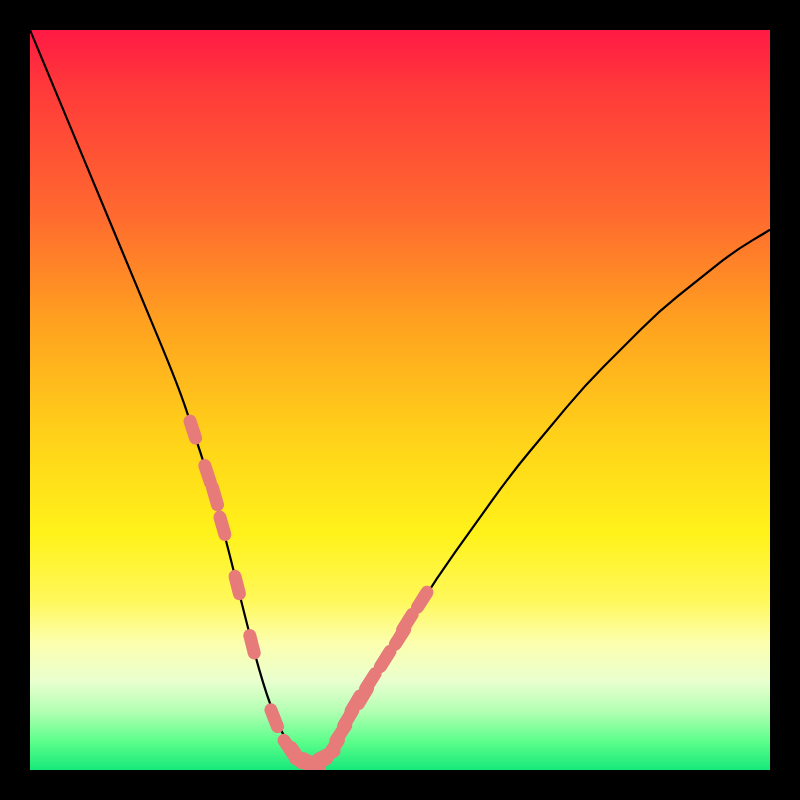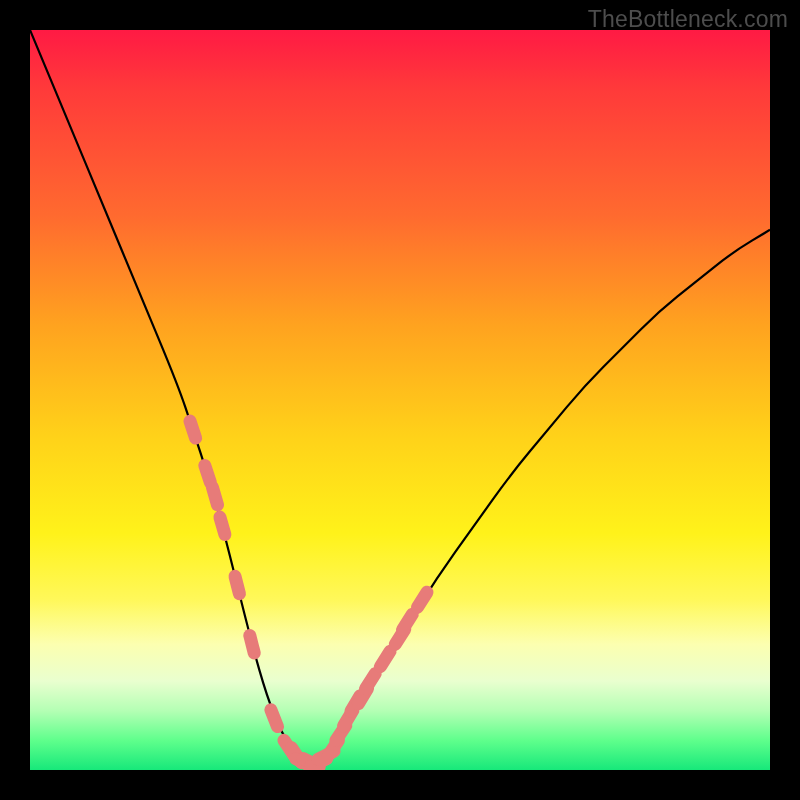--- a/index.html
+++ b/index.html
@@ -88,14 +88,13 @@
           <line x1="321.0" y1="681.1" x2="330.2" y2="665.7" stroke="#e77b79" stroke-width="13" stroke-linecap="round"></line>
           <line x1="328.4" y1="673.7" x2="337.6" y2="658.3" stroke="#e77b79" stroke-width="13" stroke-linecap="round"></line>
           <line x1="335.6" y1="658.8" x2="345.2" y2="643.6" stroke="#e77b79" stroke-width="13" stroke-linecap="round"></line>
           <line x1="350.4" y1="636.6" x2="360.0" y2="621.4" stroke="#e77b79" stroke-width="13" stroke-linecap="round"></line>
           <line x1="365.2" y1="614.4" x2="374.8" y2="599.2" stroke="#e77b79" stroke-width="13" stroke-linecap="round"></line>
           <line x1="372.6" y1="599.6" x2="382.2" y2="584.4" stroke="#e77b79" stroke-width="13" stroke-linecap="round"></line>
           <line x1="387.4" y1="577.4" x2="397.0" y2="562.2" stroke="#e77b79" stroke-width="13" stroke-linecap="round"></line>
         </g>
     </svg>
   </div>
-  <div class="watermark">TheBottleneck.com</div>
 </div>
 
 </body></html>

